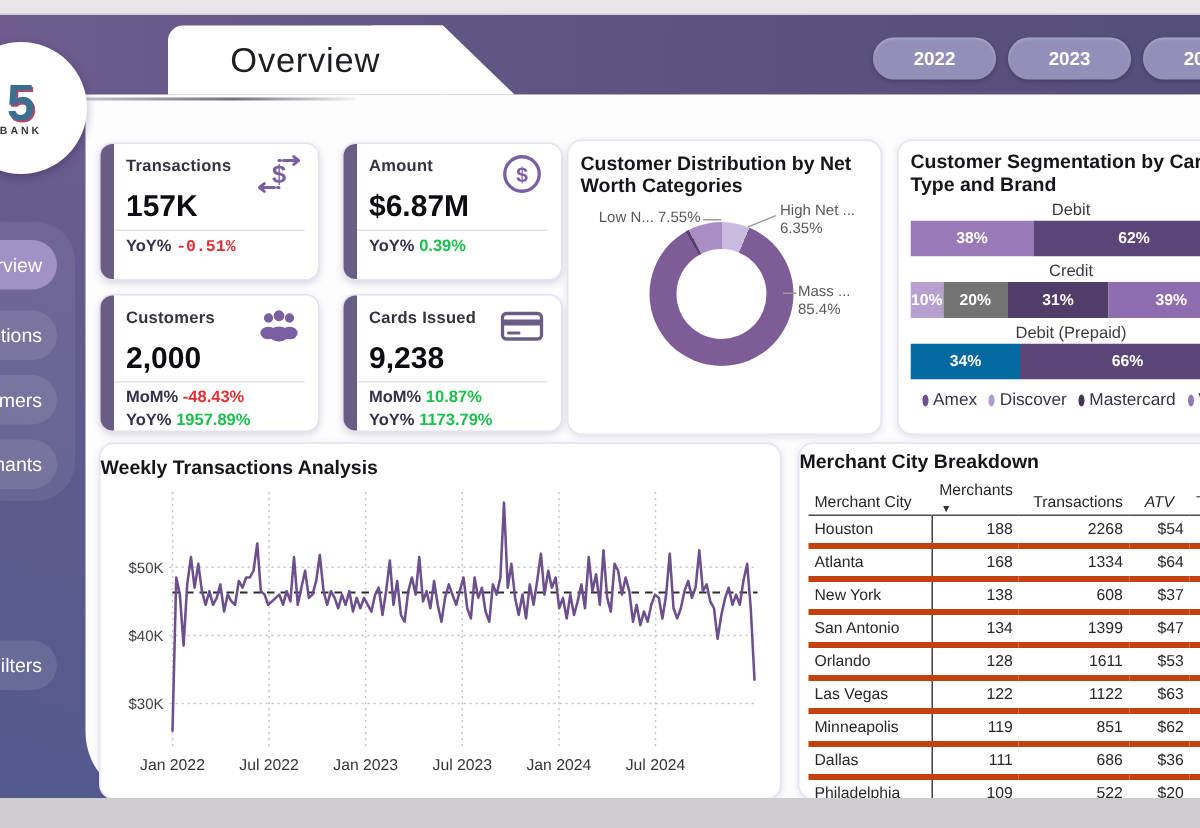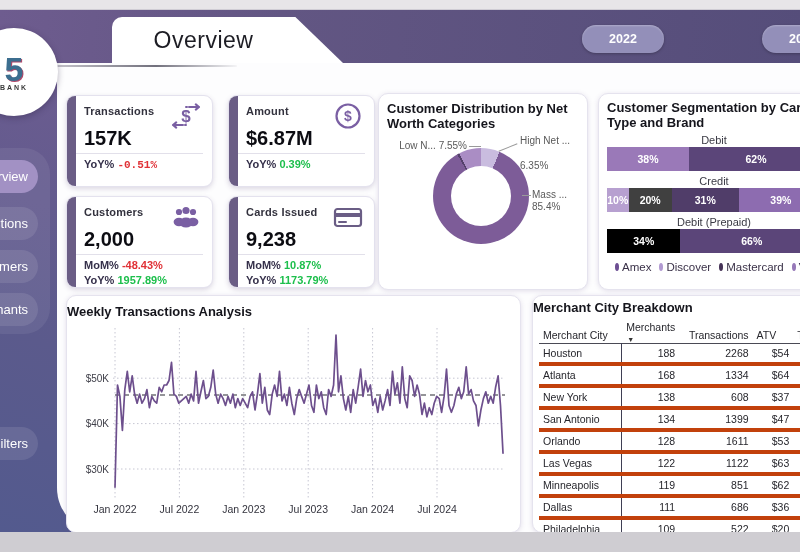--- a/index.html
+++ b/index.html
@@ -90,20 +90,21 @@
   <div class="white-panel">
     <div class="title-underline"></div>
   </div>
 
   <div class="tab-main">
     <span class="page-title">Overview</span>
   </div>
   <div class="tab-skew"></div>
 
   <div class="year-pill" style="left:582px">2022</div>
+  <div class="year-pill" style="left:672px">2023</div>
   <div class="year-pill" style="left:762px">2024</div>
 
   <div class="logo">
     <span class="logo-num">5</span>
     <span class="logo-txt">BANK</span>
   </div>
 
   <div class="nav-group"></div>
   <div class="nav-pill nav-active" style="left:-62px;top:160px;width:100px">Overview</div>
   <div class="nav-pill nav-idle" style="left:-100px;top:207px;width:138px">Transactions</div>
@@ -184,45 +185,45 @@
     <div class="kpi-row"><span>MoM%</span> <b style="color: rgb(29, 191, 76);">10.87%</b></div>
     <div class="kpi-row"><span>YoY%</span> <b style="color: rgb(29, 191, 76);">1173.79%</b></div>
   </div>
 
   <div class="panel donut-panel">
     <div class="panel-title" style="width:192px;margin:0 auto;">Customer Distribution by Net Worth Categories</div>
     <div class="donut" id="donut" style="background: conic-gradient(rgb(201, 188, 223) 0deg, rgb(201, 188, 223) 22.86deg, rgb(125, 92, 152) 22.86deg, rgb(125, 92, 152) 330.3deg, rgb(84, 64, 107) 330.3deg, rgb(84, 64, 107) 332.82deg, rgb(170, 141, 196) 332.82deg, rgb(170, 141, 196) 360deg);"></div>
     <span class="callout" style="left:4px;top:46px;width:84px;text-align:right;">Low N... 7.55%</span>
     <div class="leader" style="left:90px;top:52px;width:12px;"></div>
     <span class="callout" style="left:141px;top:41px;">High Net ...</span>
-    <span class="callout" style="left:141px;top:66px;">6.35%</span>
+    <span class="callout" style="left:141px;top:53px;">6.35%</span>
     <div class="leader" style="left:119px;top:53px;width:20px;transform:rotate(-22deg);"></div>
     <span class="callout" style="left:153px;top:95px;">Mass ...</span>
     <span class="callout" style="left:153px;top:107px;">85.4%</span>
     <div class="leader" style="left:143px;top:101px;width:9px;"></div>
   </div>
 
   <div class="panel seg-panel">
     <div class="panel-title" style="width:216px;margin:0 auto;">Customer Segmentation by Card Type and Brand</div>
     <div id="seg-groups">
         <div class="seg-group-label">Debit</div>
         <div class="seg-bar">
           <div class="seg-seg" style="width: 38%; background: rgb(154, 121, 184);">38%</div>
           <div class="seg-seg" style="width: 62%; background: rgb(91, 69, 121);">62%</div>
         </div>
         <div class="seg-group-label">Credit</div>
         <div class="seg-bar">
           <div class="seg-seg" style="width: 10%; background: rgb(183, 160, 208);">10%</div>
-          <div class="seg-seg" style="width: 20%; background: #404040;">20%</div>
+          <div class="seg-seg" style="width: 20%; background: #737373;">20%</div>
           <div class="seg-seg" style="width: 31%; background: rgb(80, 61, 105);">31%</div>
           <div class="seg-seg" style="width: 39%; background: rgb(141, 108, 176);">39%</div>
         </div>
         <div class="seg-group-label">Debit (Prepaid)</div>
         <div class="seg-bar">
-          <div class="seg-seg" style="width: 34%; background: #000000;">34%</div>
+          <div class="seg-seg" style="width: 34%; background: #0369a1;">34%</div>
           <div class="seg-seg" style="width: 66%; background: rgb(91, 69, 121);">66%</div>
         </div>
       </div>
     <div class="seg-legend" id="seg-legend">
         <span class="dot" style="background: rgb(109, 79, 147);"></span>
         <span>Amex</span>
         <span class="dot" style="background: rgb(178, 154, 210);"></span>
         <span>Discover</span>
         <span class="dot" style="background: rgb(69, 50, 87);"></span>
         <span>Mastercard</span>
@@ -267,21 +268,21 @@
           <col class="c1">
           <col class="c2">
           <col class="c3">
           <col class="c4">
         </colgroup>
       <thead id="tbl-head">
           <tr>
             <th style="text-align: left;">Merchant City</th>
             <th style="text-align: right; padding-bottom: 10px;">Merchants<span class="sortmark">▼</span></th>
             <th style="text-align: right;">Transactions</th>
-            <th style="text-align: left;">ATV</th>
+            <th style="text-align: center; font-style: italic;">ATV</th>
             <th style="text-align: right;">AVG Transactions</th>
           </tr>
         </thead>
       <tbody id="tbl-body">
           <tr>
             <td>Houston</td>
             <td class="num">188</td>
             <td class="num">2268</td>
             <td class="num">$54</td>
             <td class="num"></td>

